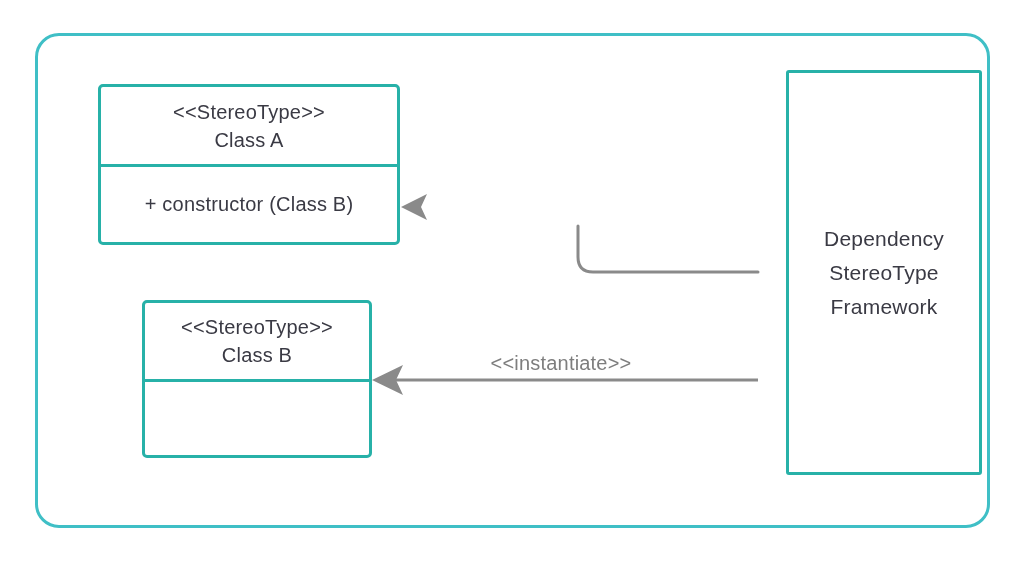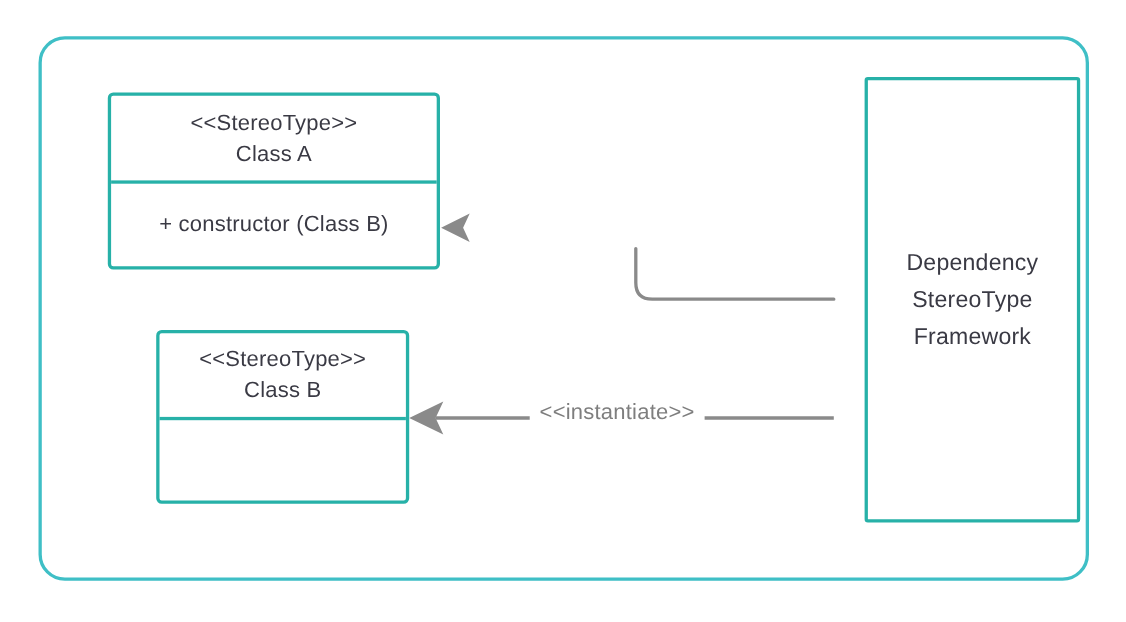--- a/index.html
+++ b/index.html
@@ -89,21 +89,21 @@
     letter-spacing: 0.2px;
     color: var(--label_text);
     white-space: nowrap;
     background: var(--background);
   }
   .injects-label {
     left: 431px; top: 207px;
     transform: translateY(-52%);
   }
   .instantiate-label {
-    left: 561px; top: 376px;
+    left: 561px; top: 364px;
     transform: translate(-50%, -52%);
     padding: 0 9px;
   }
   .connector-stroke { stroke: var(--connector); stroke-width: 3; fill: none; }
   .arrowhead { fill: var(--connector); stroke: none; }
 </style>
 </head>
 <body>
 
 <div class="canvas">

